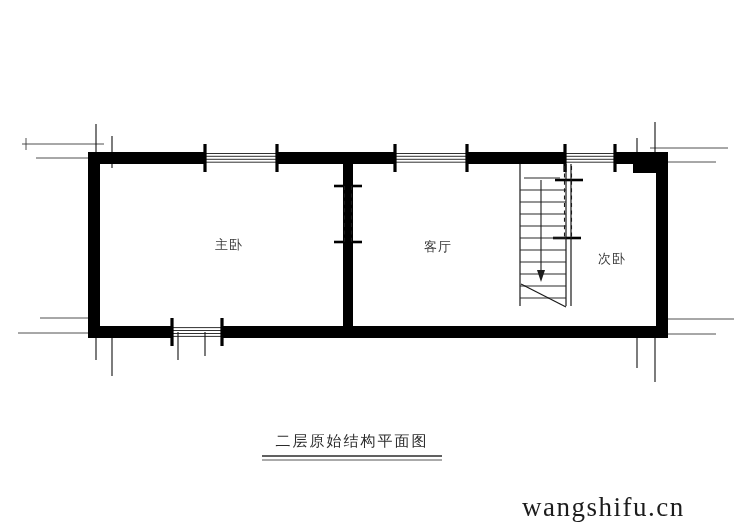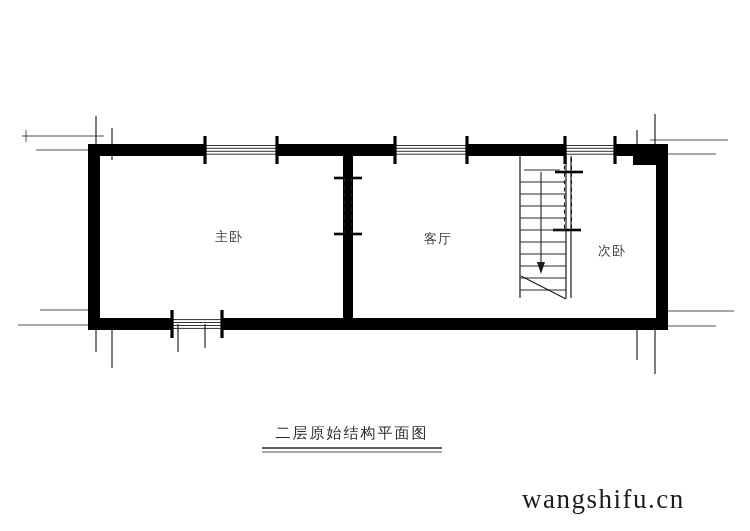--- a/index.html
+++ b/index.html
@@ -10,21 +10,21 @@
   body {
     width: 750px;
     height: 531px;
     position: relative;
     overflow: hidden;
     font-family: "Liberation Sans", sans-serif;
   }
   #plan-stage {
     position: absolute;
     left: 0;
-    top: 0;
+    top: 8px;
     width: 750px;
     height: 402px;
   }
   svg#floorplan {
     display: block;
     width: 750px;
     height: 531px;
   }
   .room-label {
     font-family: "Liberation Serif", serif;

